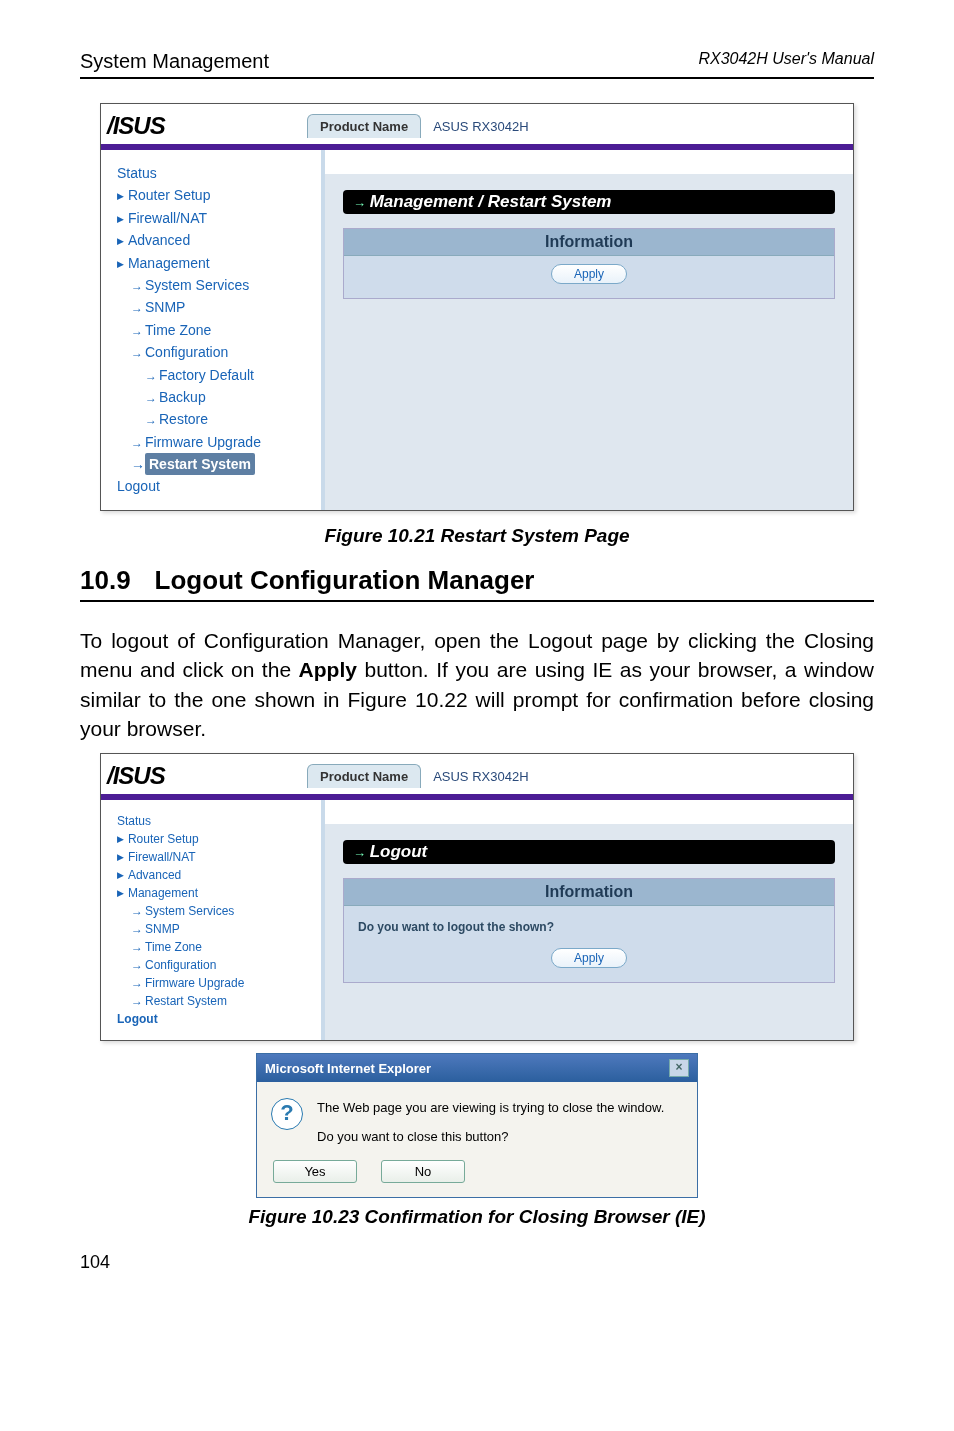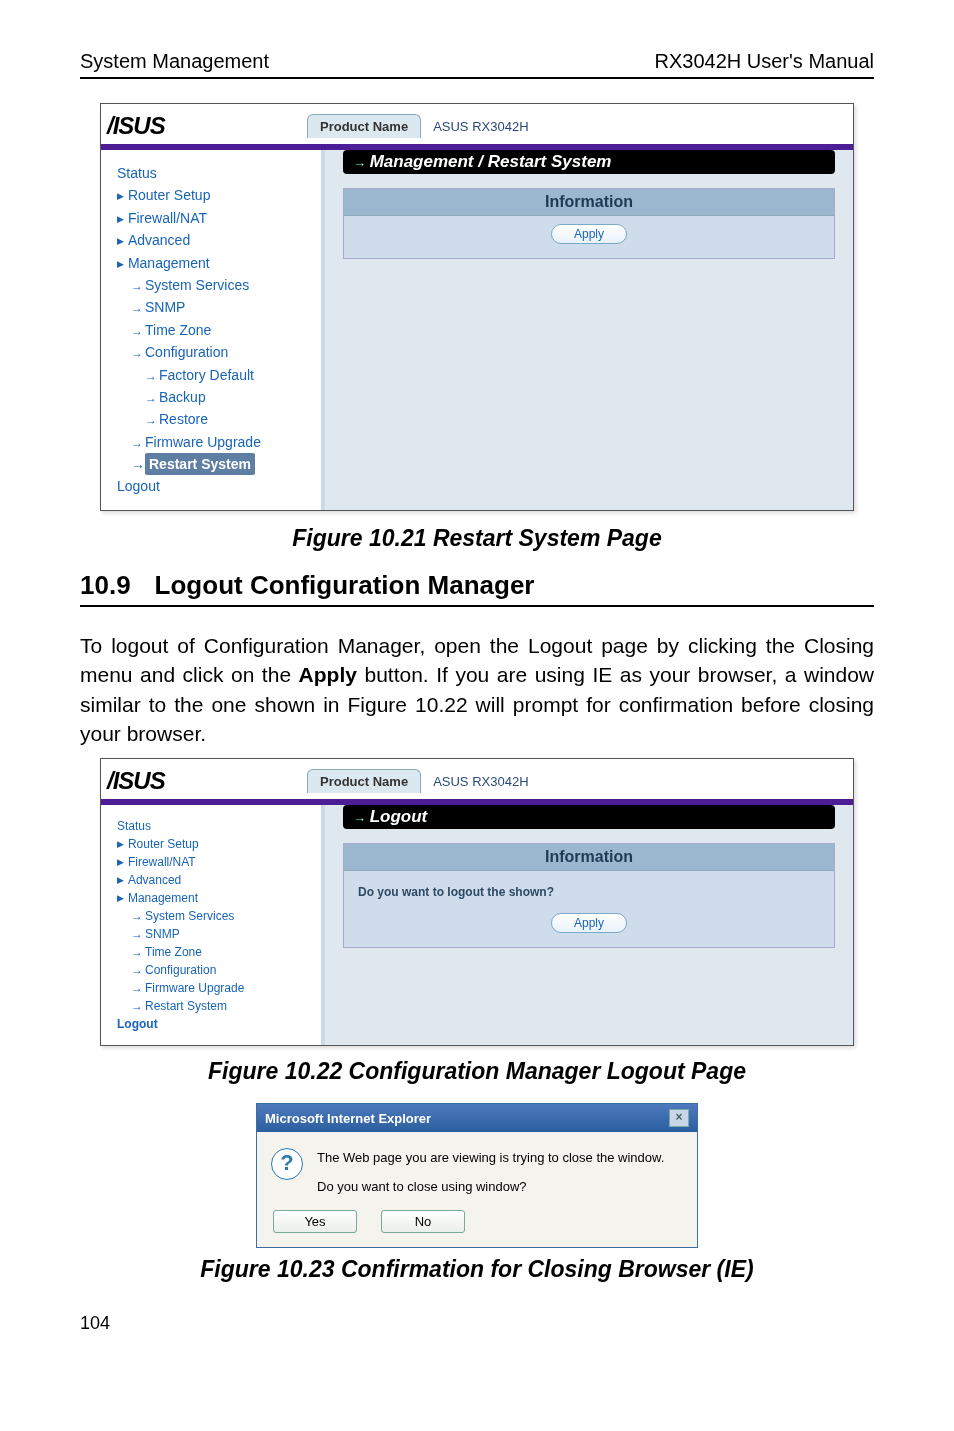--- a/index.html
+++ b/index.html
@@ -19,21 +19,22 @@
     display: flex;
     justify-content: space-between;
     border-bottom: 2px solid #000;
     padding-bottom: 4px;
     margin-bottom: 24px;
   }
   .running-head .left {
     font-size: 20px;
   }
   .running-head .right {
-    font-size: 20px;
+    font-size: 16px;
+    font-style: italic;
   }
 
   
   .router-frame {
     border: 1px solid #555;
     background: #fff;
     box-shadow: 2px 2px 4px rgba(0,0,0,.15);
     overflow: hidden;
   }
   .rf-large { margin: 0 20px 14px 20px; }
@@ -102,21 +103,22 @@
     display: inline-block;
     padding: 0 4px;
     border-radius: 2px;
     font-weight: bold;
   }
   .nav .bold { font-weight: bold; }
 
   .content {
     flex: 1;
     background: #dfe7ef;
-    padding: 0 18px 18px 18px;
+    padding: 16px 18px 18px 18px;
+    margin-top: 24px;
   }
   .content-title-bar {
     background: #000;
     color: #fff;
     border-radius: 4px;
     padding: 2px 10px;
     font-size: 17px;
     font-style: italic;
     font-weight: bold;
   }
@@ -151,21 +153,21 @@
     color: #1964b7;
     background: linear-gradient(#fff,#e9f2fa);
     border: 1px solid #7ba9c9;
     border-radius: 10px;
   }
 
   .fig-caption {
     text-align: center;
     font-style: italic;
     font-weight: bold;
-    font-size: 23px;
+    font-size: 19px;
     margin: 6px 0 18px 0;
   }
 
   
   .section-heading {
     display: flex;
     gap: 24px;
     border-bottom: 2px solid #000;
     padding-bottom: 4px;
     margin: 6px 0 24px 0;
@@ -234,21 +236,21 @@
     width: 84px;
     padding: 3px 0;
     border: 1px solid #7a9;
     border-radius: 3px;
     background: linear-gradient(#fff,#e9efe9);
     font-size: 13px;
   }
 
   .page-num {
     font-size: 18px;
-    margin-top: 30px;
+    margin-top: 24px;
   }
 </style>
 </head>
 <body>
 
 <div class="page">
 
   <div class="running-head">
     <span class="left">System Management</span>
     <span class="right">RX3042H User's Manual</span>
@@ -322,33 +324,32 @@
       <div class="content">
         <div class="content-title-bar">Logout</div>
         <div class="panel">
           <div class="panel-head">Information</div>
           <div class="panel-q">Do you want to logout the shown?</div>
           <button class="apply-btn">Apply</button>
         </div>
       </div>
     </div>
   </div>
-  <div class="fig-caption">Figure 10.22 Configuration Manager Logout Page</div>
 
   <div class="ie-dialog">
     <div class="ie-title">
       <span>Microsoft Internet Explorer</span>
       <span class="ie-close">×</span>
     </div>
     <div class="ie-body">
       <div class="ie-q">?</div>
       <div class="ie-msg">
         <div>The Web page you are viewing is trying to close the window.</div>
         <div style="height:8px"></div>
-        <div>Do you want to close using window?</div>
+        <div>Do you want to close this button?</div>
       </div>
     </div>
     <div class="ie-buttons">
       <button class="ie-btn">Yes</button>
       <button class="ie-btn">No</button>
     </div>
   </div>
   <div class="fig-caption">Figure 10.23 Confirmation for Closing Browser (IE)</div>
 
   <div class="page-num">104</div>

